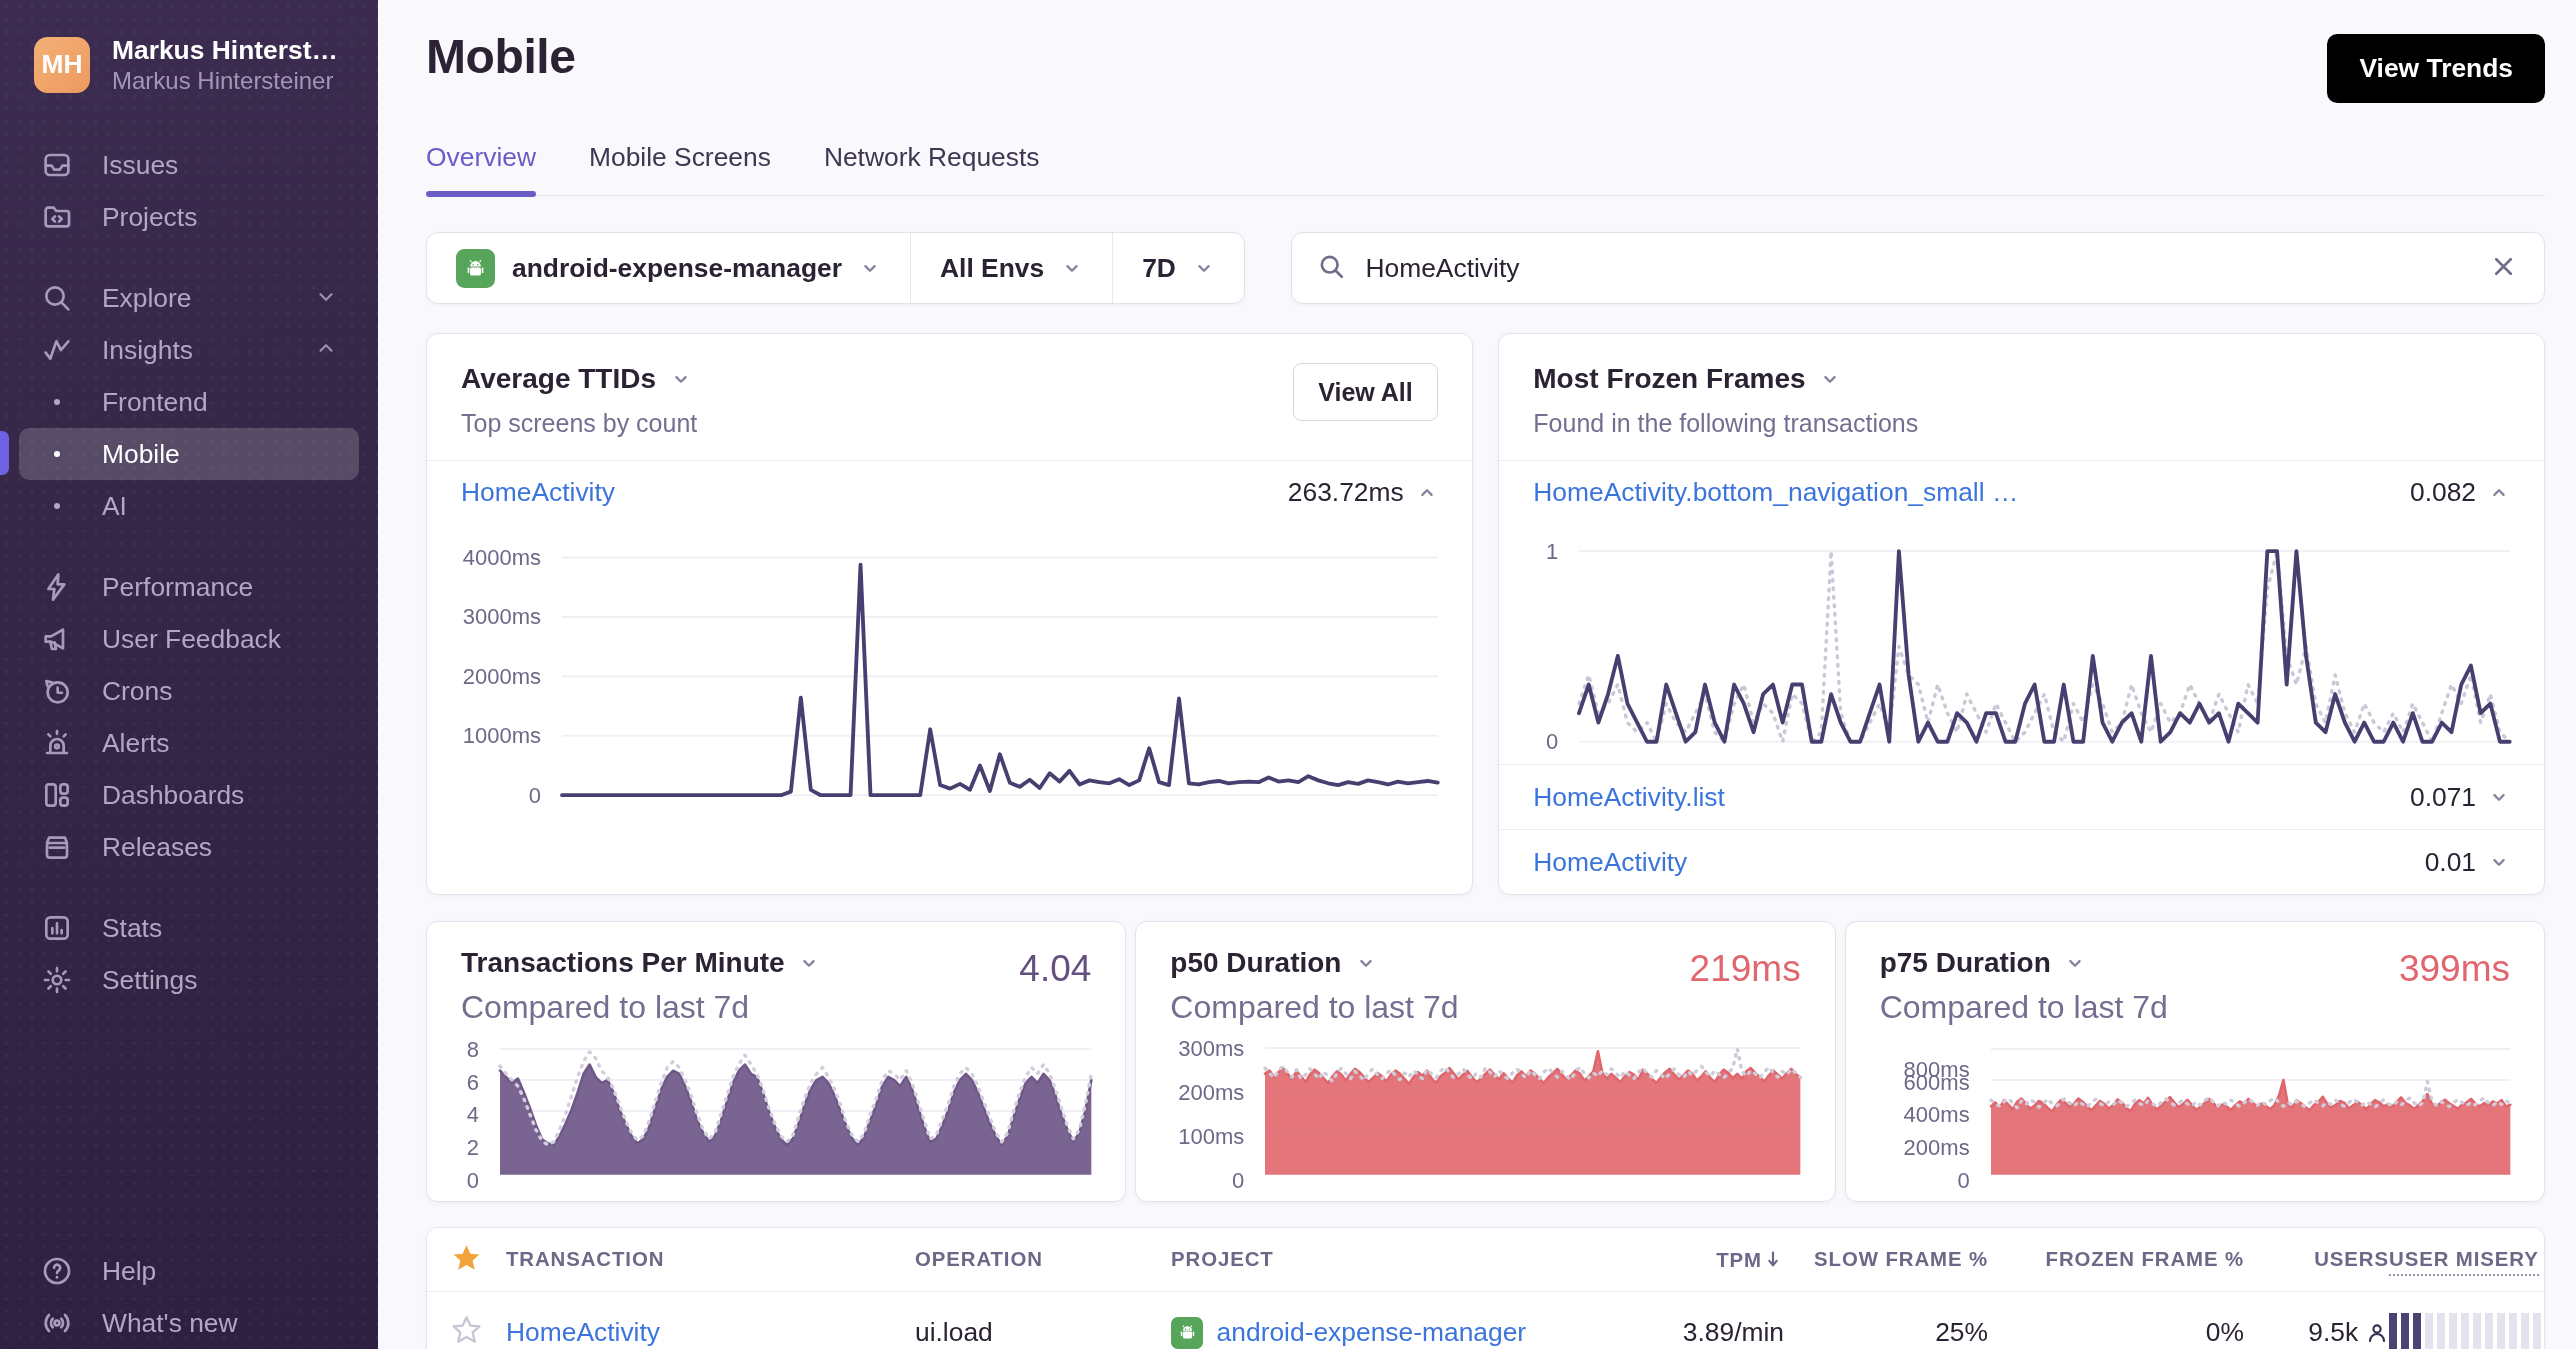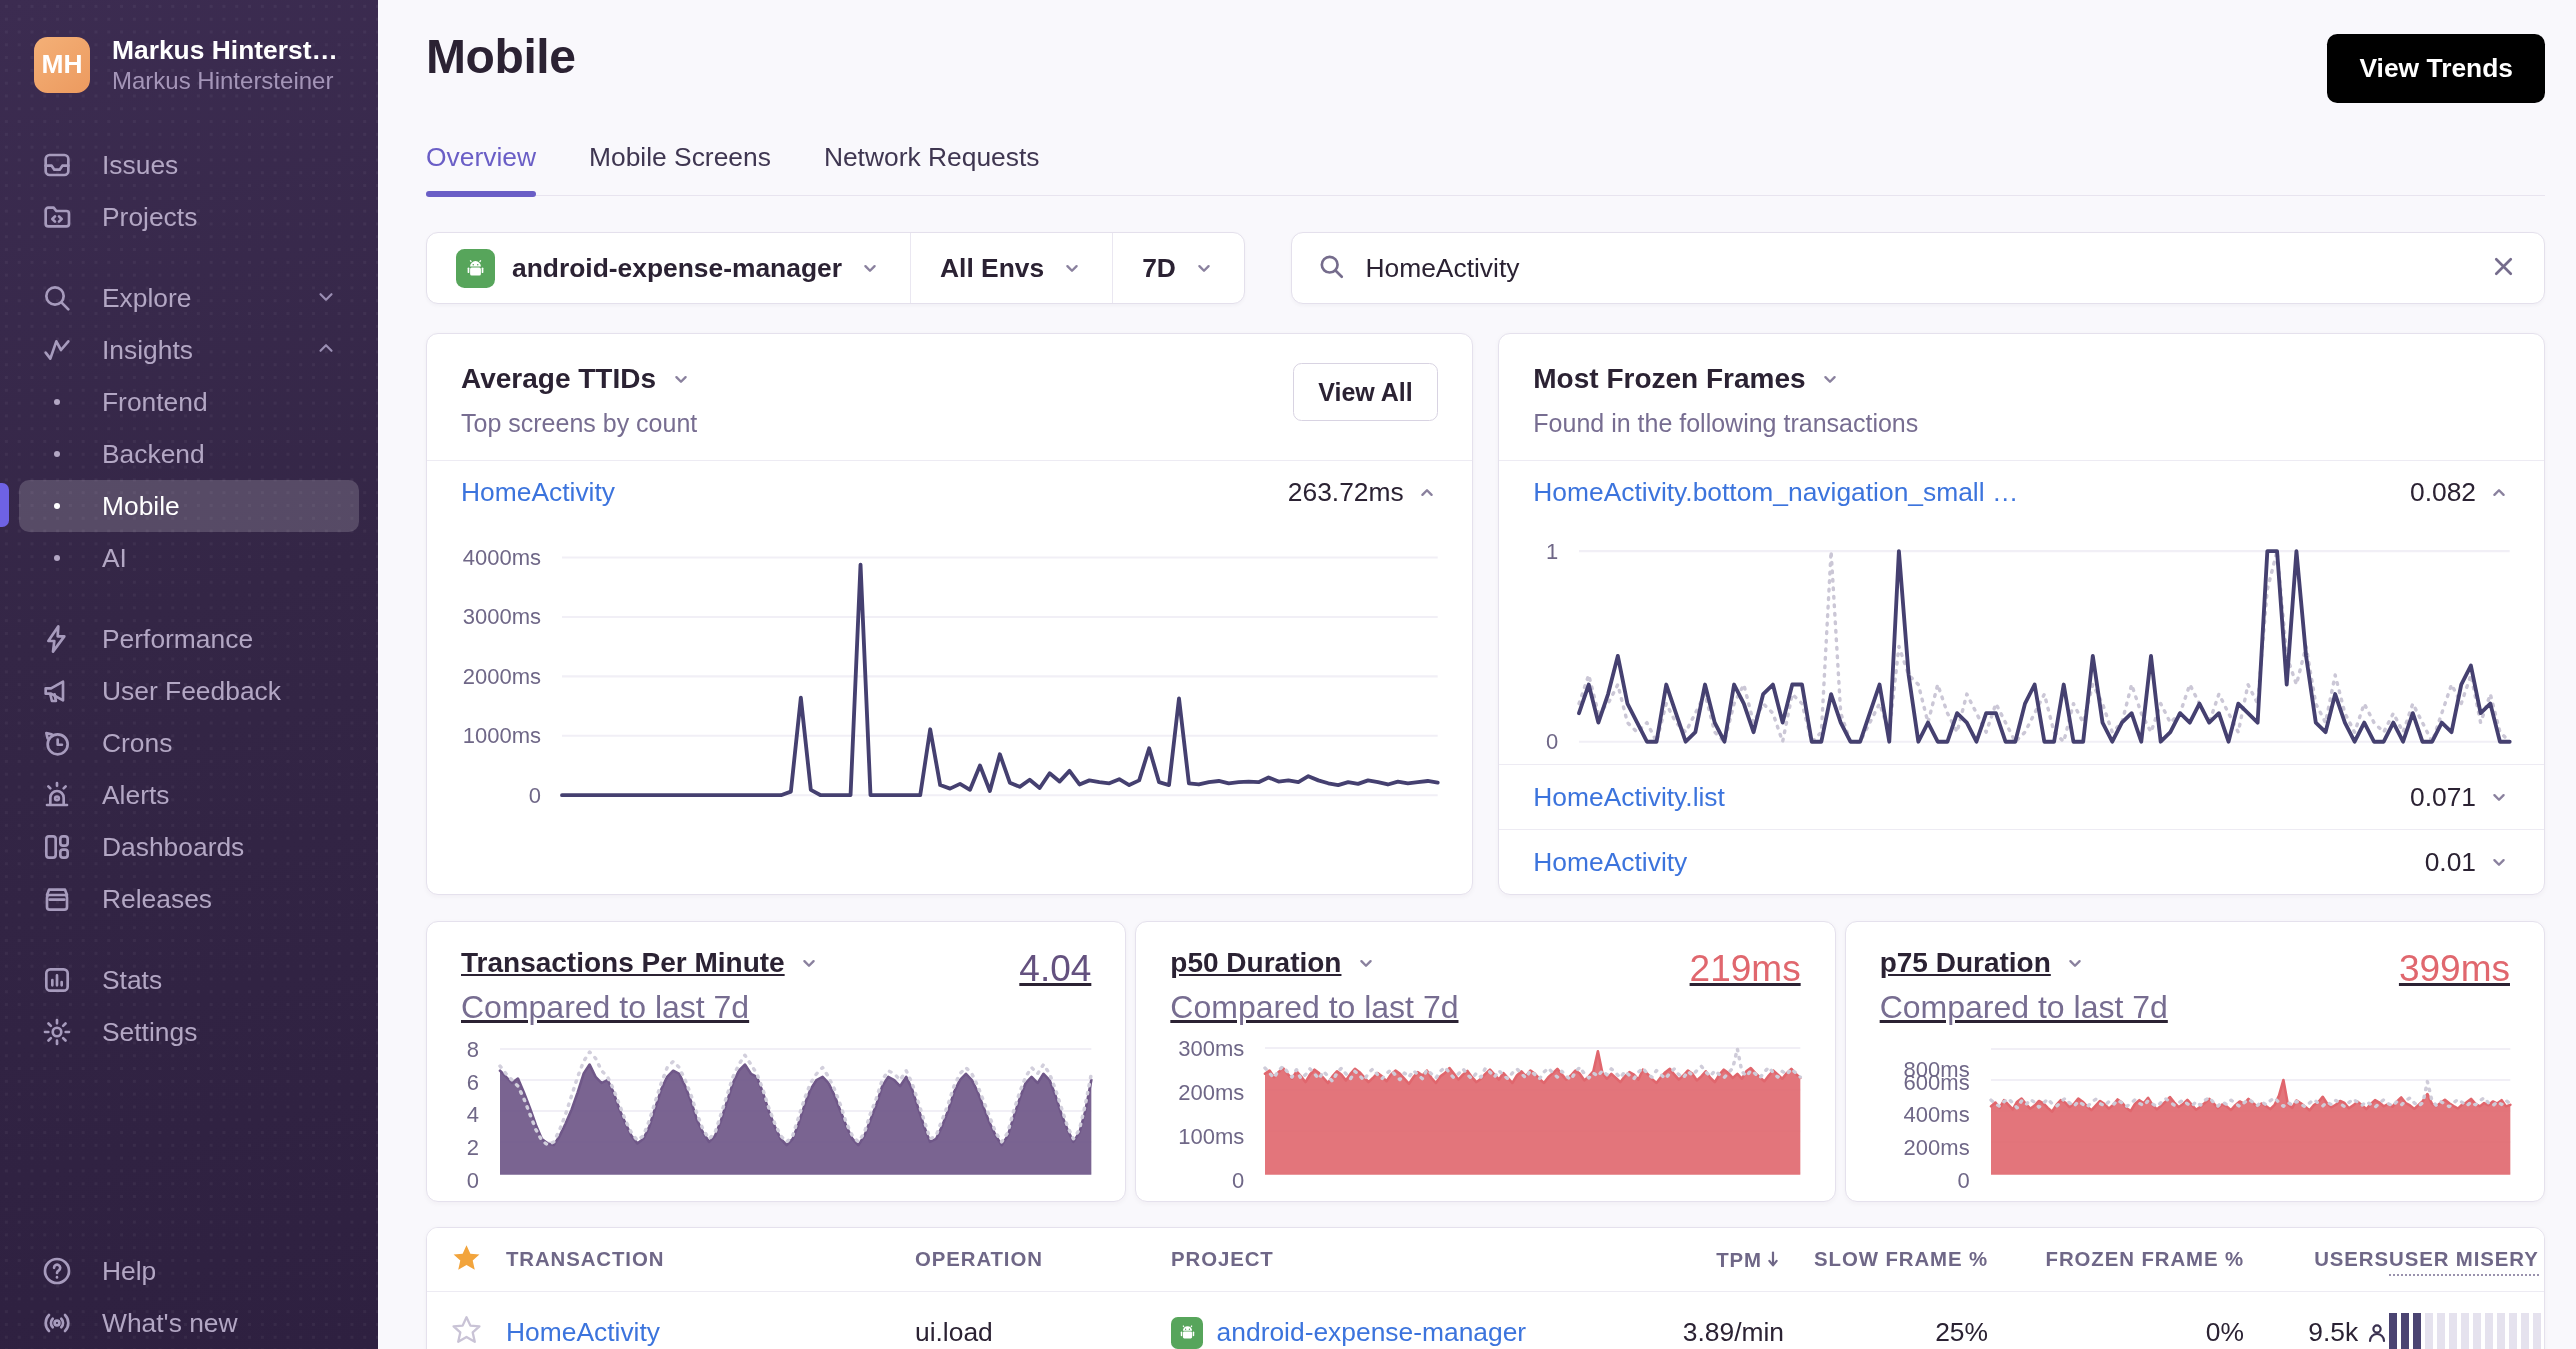--- a/index.html
+++ b/index.html
@@ -66,21 +66,21 @@
   .chart-wrap.grow { flex:1; padding-bottom:20.4px; }
   .ylab { position:relative; font-size:22px; color:#6f6787; }
   .ylab .tick { position:absolute; right:21px; line-height:27px; white-space:nowrap; }
   .plot { position:relative; flex:1; min-width:0; }
   .w118 { width:101px; flex:0 0 101px; }
   .w54 { width:46px; flex:0 0 46px; }
   .w46 { width:39px; flex:0 0 39px; }
   .w112 { width:95px; flex:0 0 95px; }
   .w130 { width:111px; flex:0 0 111px; }
 
-  .row2 { display:grid; grid-template-columns:repeat(3,1fr); gap:9px; margin-top:25.6px;text-decoration:underline; }
+  .row2 { display:grid; grid-template-columns:repeat(3,1fr); gap:9px; margin-top:25.6px; }
   .kpi { height:281px; padding:25.6px 34px 25.6px; display:flex; flex-direction:column; }
   .kpi-top { display:flex; justify-content:space-between; align-items:flex-start; }
   .kpi-value { font-size:37px; line-height:44px; }
   .kpi-value.purple { color:#64517f; }
   .kpi-value.red { color:#e0676e; }
   .kpi-sub { font-size:32px; color:#776d91; margin-top:10.2px; }
   .kpi-chart { flex:1; display:flex; margin-top:12px; min-height:0; }
 
   
   .table-card { margin-top:25.6px; overflow:hidden; flex:0 0 auto; }
@@ -154,26 +154,20 @@
       <span class="chev-side"><svg viewBox="0 0 24 24" fill="none">
             <polyline points="6,15 12,9 18,15"></polyline>
           </svg></span>
     </div>
     <div class="nav-item">
       <span class="ic">
           <span class="dot"></span>
         </span>
       <span>Frontend</span>
     </div>
-    <div class="nav-item">
-      <span class="ic">
-          <span class="dot"></span>
-        </span>
-      <span>Backend</span>
-    </div>
     <div class="nav-item active">
       <span class="edge-indicator" style="left:-19px; top:3.4px;"></span>
       <span class="ic">
           <span class="dot"></span>
         </span>
       <span>Mobile</span>
     </div>
     <div class="nav-item">
       <span class="ic">
           <span class="dot"></span>

